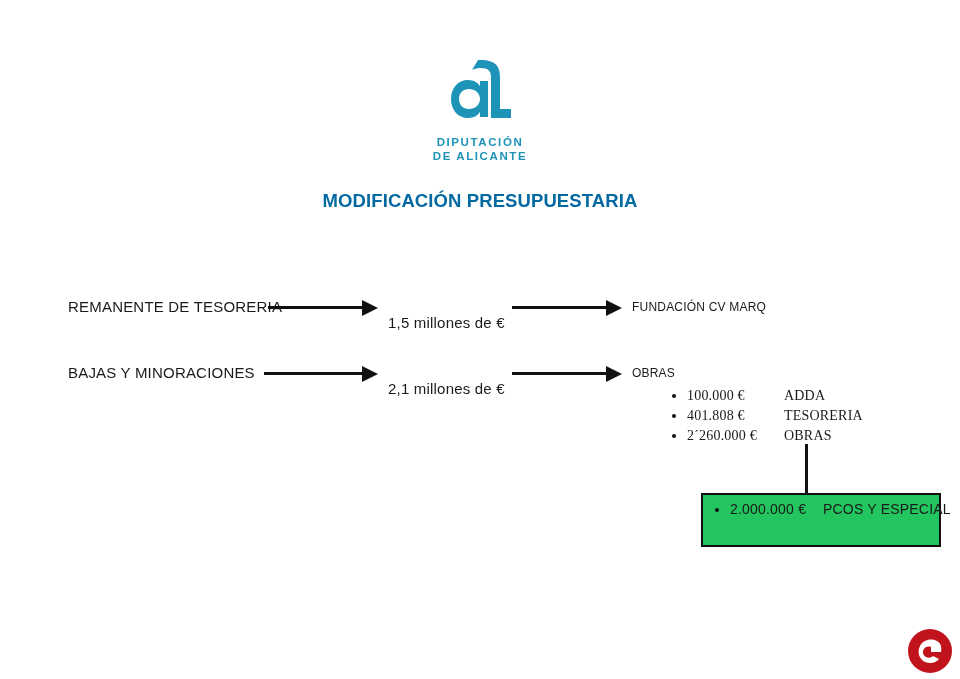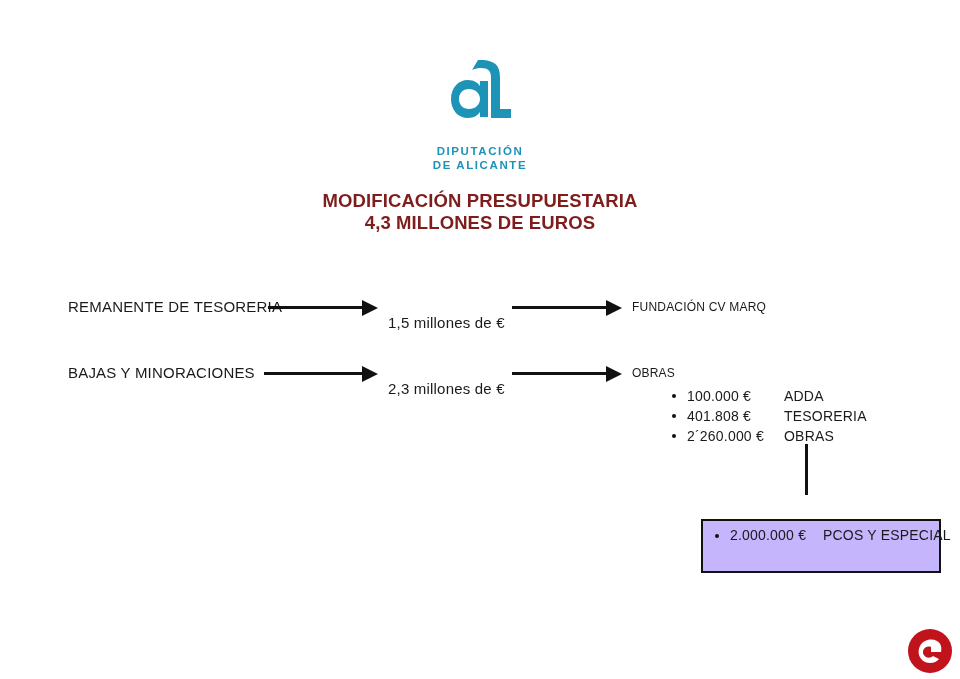--- a/index.html
+++ b/index.html
@@ -24,41 +24,41 @@
     width: 960px;
     text-align: center;
   }
   #logo-mark {
     display: block;
     margin: 0 auto;
     width: 64px;
     height: 62px;
   }
   #logo-wordmark {
-    margin-top: 25px;
+    margin-top: 16px;
     font-family: "Liberation Sans", sans-serif;
     font-weight: bold;
     font-size: 11.5px;
     line-height: 13.5px;
     letter-spacing: 1.6px;
     color: #1d93b8;
   }
   #logo-wordmark span { display: block; }
 
   
   #title-block {
     position: absolute;
     left: 0;
     top: 190px;
     width: 960px;
     text-align: center;
     font-weight: bold;
     font-size: 18.5px;
     line-height: 22px;
-    color: #7f1d1d;
+    color: #0369a1;
     letter-spacing: 0.1px;
   }
   #title-block span { display: block; }
 
   
   .flow-row {
     position: absolute;
     left: 0;
     width: 960px;
     height: 30px;
@@ -132,20 +132,21 @@
   #arrow-2b { left: 512px; width: 110px; }
   #arrow-2b .shaft { width: 94px; }
   #arrow-2b .head  { left: 94px; }
 
   
   #varios-list {
     position: absolute;
     left: 672px;
     top: 386px;
     width: 280px;
+    font-family: Liberation Serif, serif;
   }
   .bullet-item {
     position: relative;
     height: 20px;
     font-size: 14px;
     line-height: 20px;
     letter-spacing: 0.2px;
     white-space: nowrap;
   }
   .bullet-dot {
@@ -175,25 +176,25 @@
     top: 444px;
     width: 3px;
     height: 51px;
     background: #111111;
   }
 
   
   #detail-box {
     position: absolute;
     left: 701px;
-    top: 519px;
+    top: 493px;
     width: 236px;
     height: 50px;
     border: 2px solid #111111;
-    background: #c4b5fd;
+    background: #22c55e;
   }
   #detail-list {
     position: absolute;
     left: 12px;
     top: 4px;
     width: 224px;
   }
   .detail-item {
     position: relative;
     height: 21px;
@@ -241,21 +242,20 @@
     <path d="M20 22 C10 22 3 30 3 41 C3 52 10 60 20 60 C26 60 30 57 32 54 L32 59 L40 59 L40 23 L32 23 L32 28 C30 25 26 22 20 22 Z M21 31 C27 31 32 35 32 41 C32 47 27 51 21 51 C15 51 11 47 11 41 C11 35 15 31 21 31 Z" fill="#1d93b8"></path>
   </svg>
   <div id="logo-wordmark">
     <span>DIPUTACIÓN</span>
     <span>DE ALICANTE</span>
   </div>
 </div>
 
 <div id="title-block">
   <span>MODIFICACIÓN PRESUPUESTARIA</span>
-  <span>4,3 MILLONES DE EUROS</span>
 </div>
 
 <div class="flow-row" id="flow-row-1">
   <div class="flow-source">REMANENTE DE TESORERIA</div>
   <div class="arrow" id="arrow-1a">
     <div class="shaft"></div>
     <div class="head"></div>
   </div>
   <div class="flow-amount">1,5 millones de €</div>
   <div class="arrow" id="arrow-1b">
@@ -264,21 +264,21 @@
   </div>
   <div class="flow-target">FUNDACIÓN CV MARQ</div>
 </div>
 
 <div class="flow-row" id="flow-row-2">
   <div class="flow-source">BAJAS Y MINORACIONES</div>
   <div class="arrow" id="arrow-2a">
     <div class="shaft"></div>
     <div class="head"></div>
   </div>
-  <div class="flow-amount">2,3 millones de €</div>
+  <div class="flow-amount">2,1 millones de €</div>
   <div class="arrow" id="arrow-2b">
     <div class="shaft"></div>
     <div class="head"></div>
   </div>
   <div class="flow-target">OBRAS</div>
 </div>
 
 <div id="varios-list">
   <div class="bullet-item">
     <span class="bullet-dot"></span>

